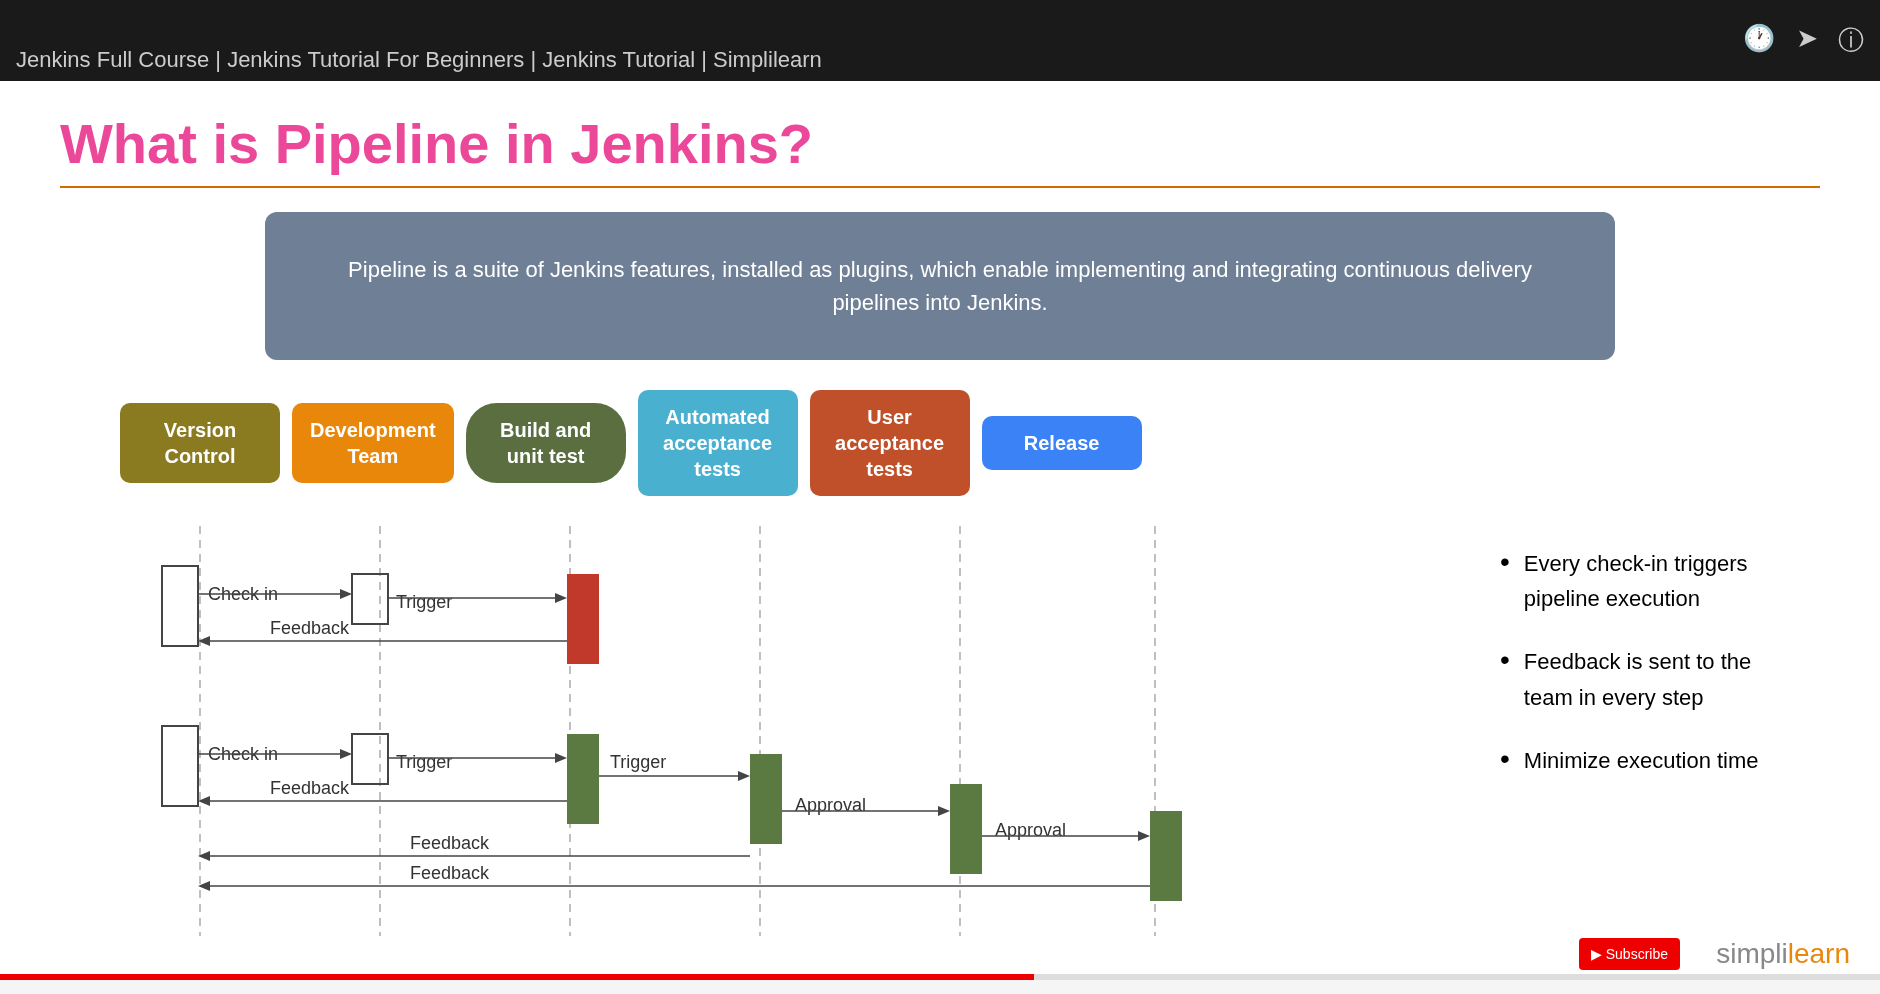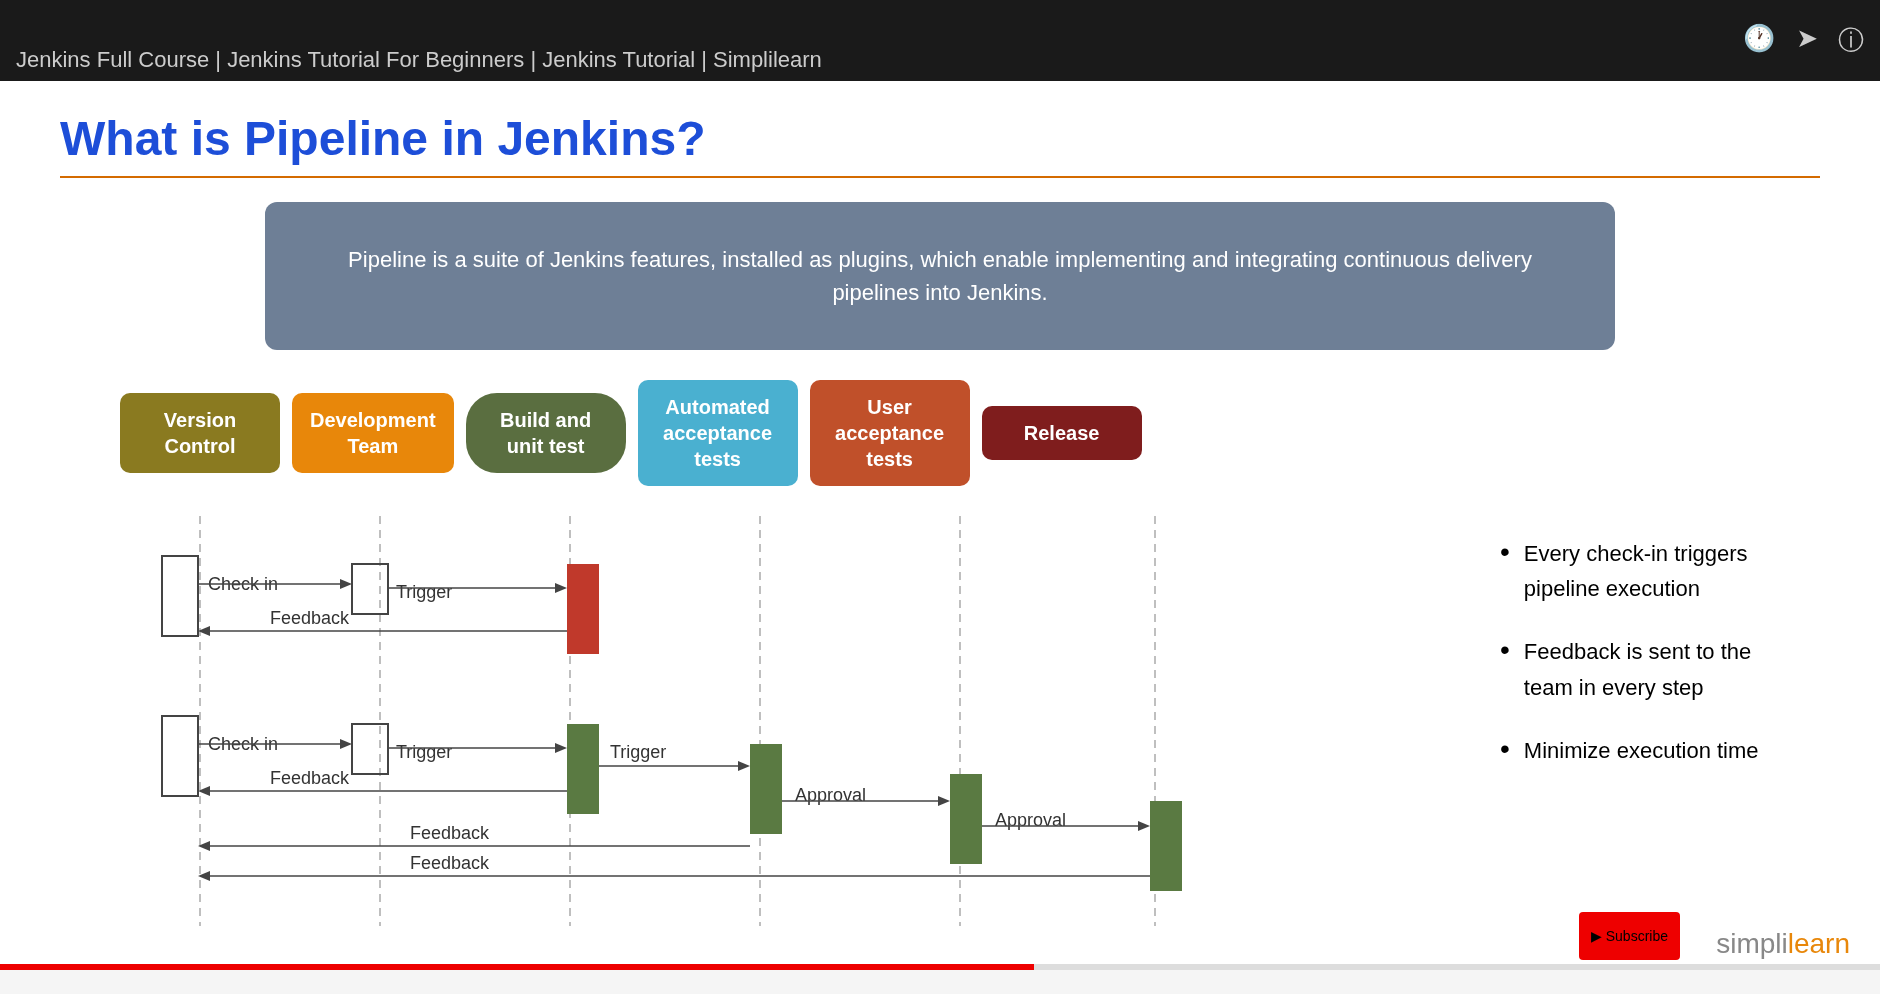--- a/index.html
+++ b/index.html
@@ -27,22 +27,22 @@
     
     .slide {
       background: #fff;
       margin: 0;
       padding: 30px 60px;
       position: relative;
     }
 
     
     .slide-heading {
-      color: #1d4ed8;
-      font-size: 48px;
+      color: #ec4899;
+      font-size: 56px;
       font-weight: bold;
       margin-bottom: 10px;
     }
     .heading-underline {
       border: none;
       border-top: 2px solid #d46b00;
       margin-bottom: 24px;
     }
 
     
@@ -74,21 +74,21 @@
       text-align: center;
       padding: 14px 18px;
       min-width: 160px;
       line-height: 1.3;
     }
     .stage-dev { background: #e8870a; }
     .stage-vc { background: #8a7a20; }
     .stage-build { background: #5a6e40; border-radius: 31px; }
     .stage-auto { background: #4ab0d0; }
     .stage-uat { background: #c0502a; }
-    .stage-release { background: #7f1d1d; }
+    .stage-release { background: #3b82f6; }
 
     
     .diagram-area {
       display: flex;
       gap: 0;
       padding-left: 40px;
     }
 
     .diagram-svg-wrap {
       flex: 1;
@@ -138,23 +138,23 @@
     }
     .logo-area span.logo-simpl { color: #888; }
     .logo-area span.logo-learn { color: #e8870a; }
 
     
     .yt-subscribe {
       position: absolute;
       bottom: 10px;
       right: 200px;
       background: #e00;
-      color: #000000;
+      color: #ffffff;
       font-size: 14px;
-      padding: 16px 12px;
+      padding: 8px 12px;
       border-radius: 4px;
       margin-top: 20px;
     }
   </style>
 </head>
 <body>
 
 <div class="top-bar">
   <span class="top-bar-title">Jenkins Full Course | Jenkins Tutorial For Beginners | Jenkins Tutorial | Simplilearn</span>
   <div class="top-bar-icons">

